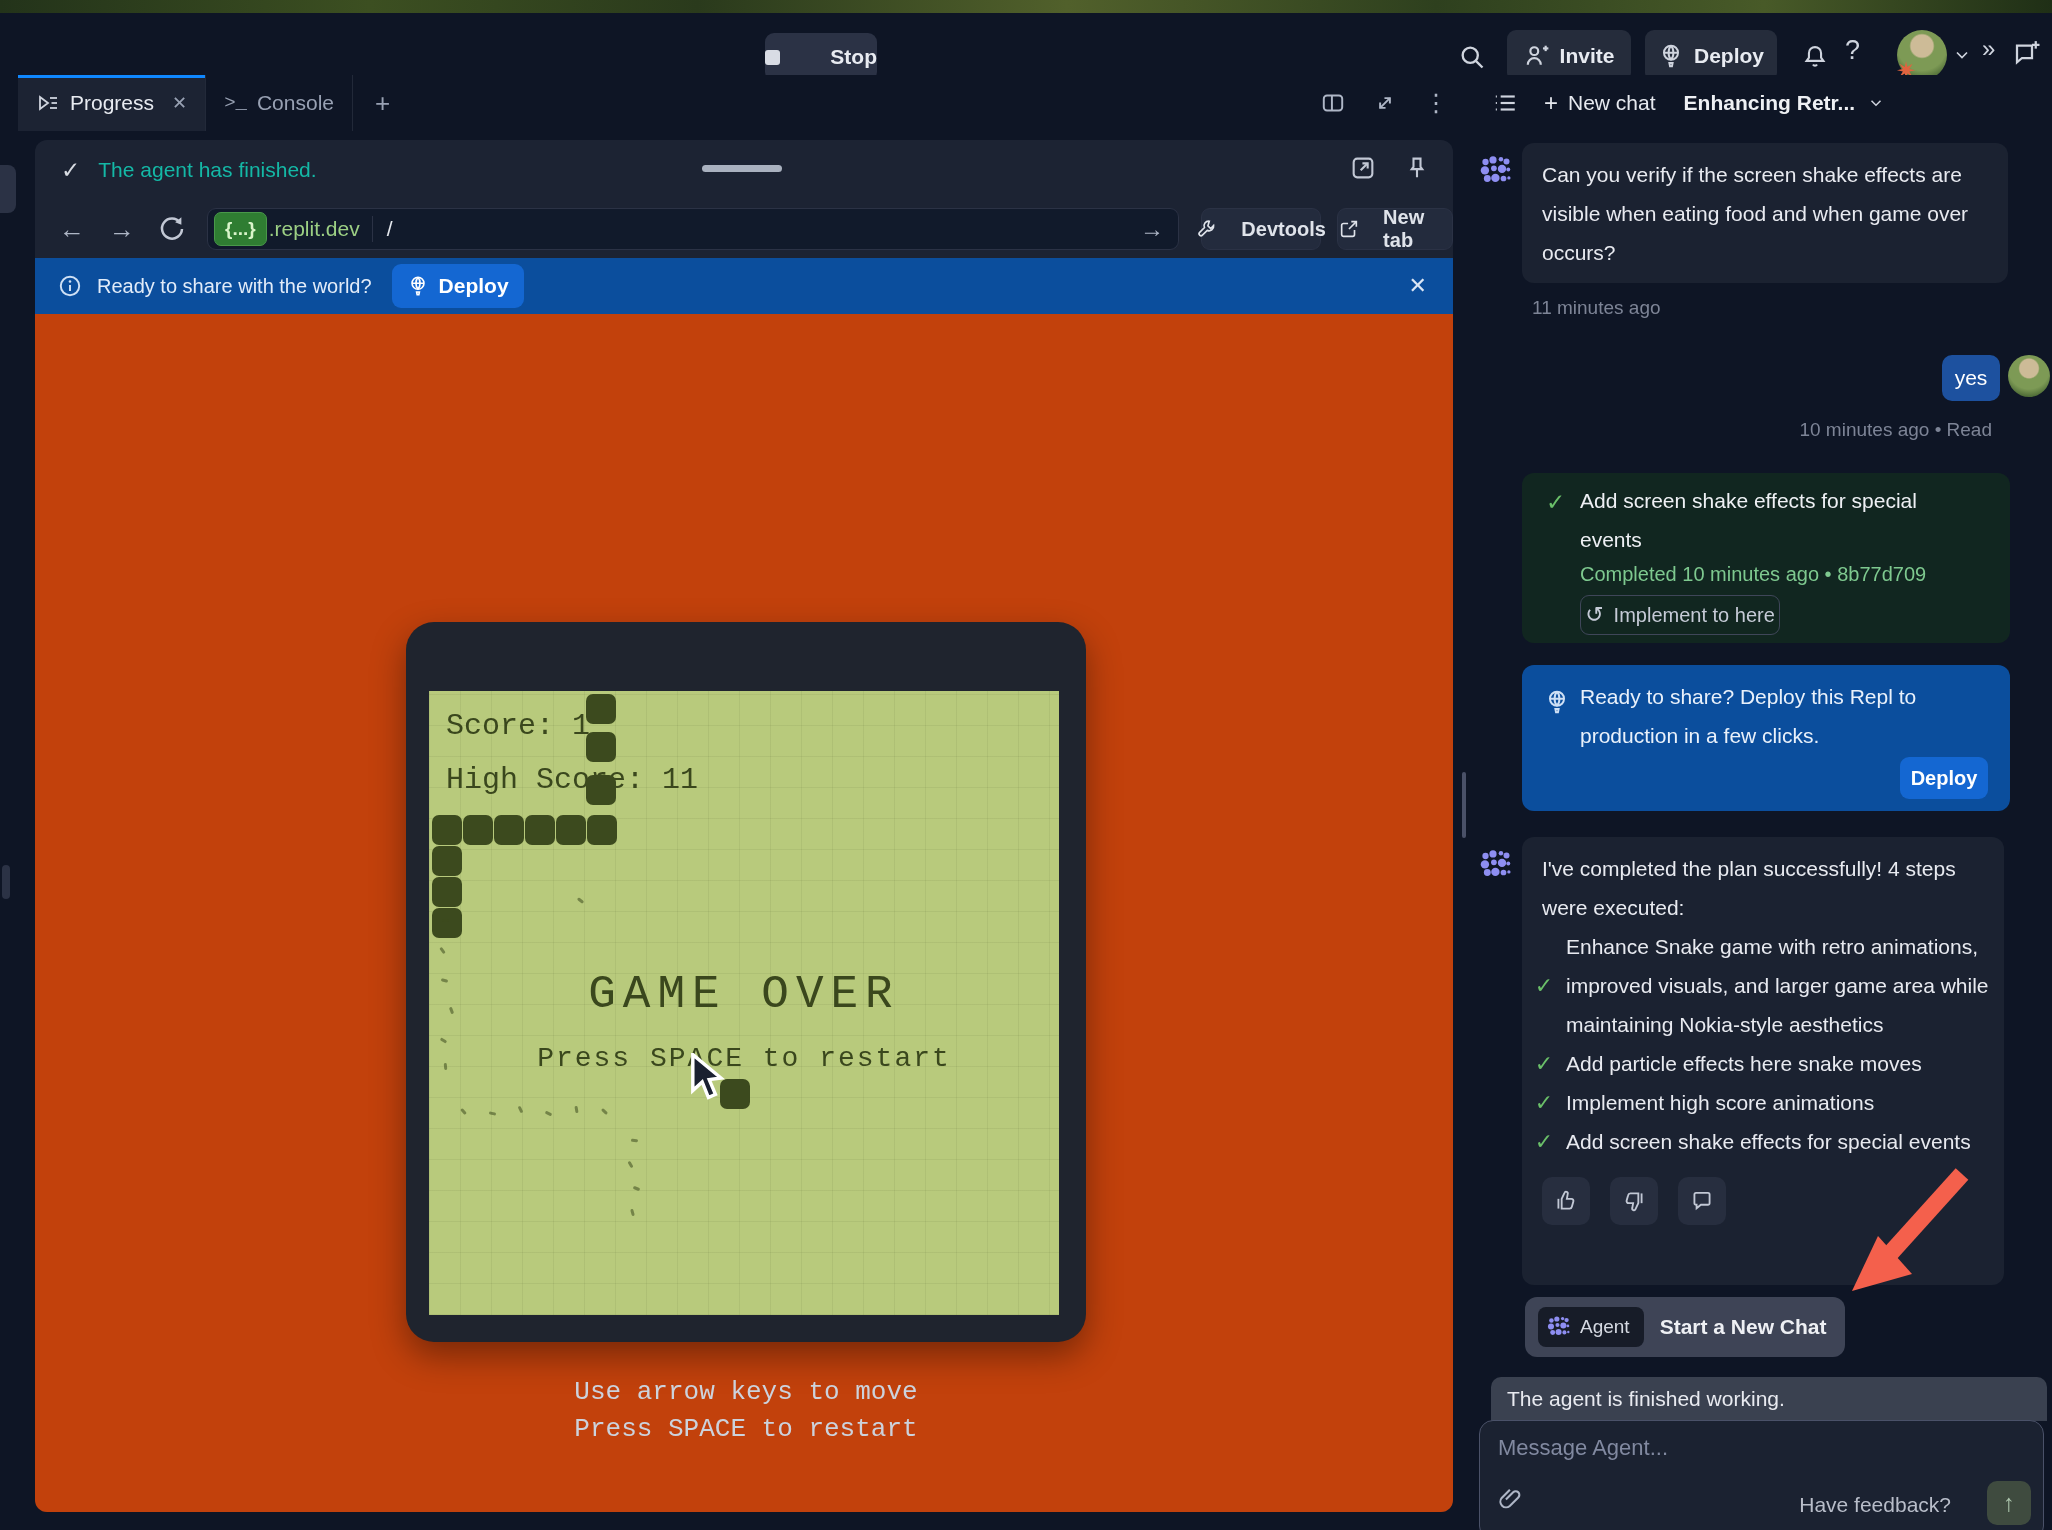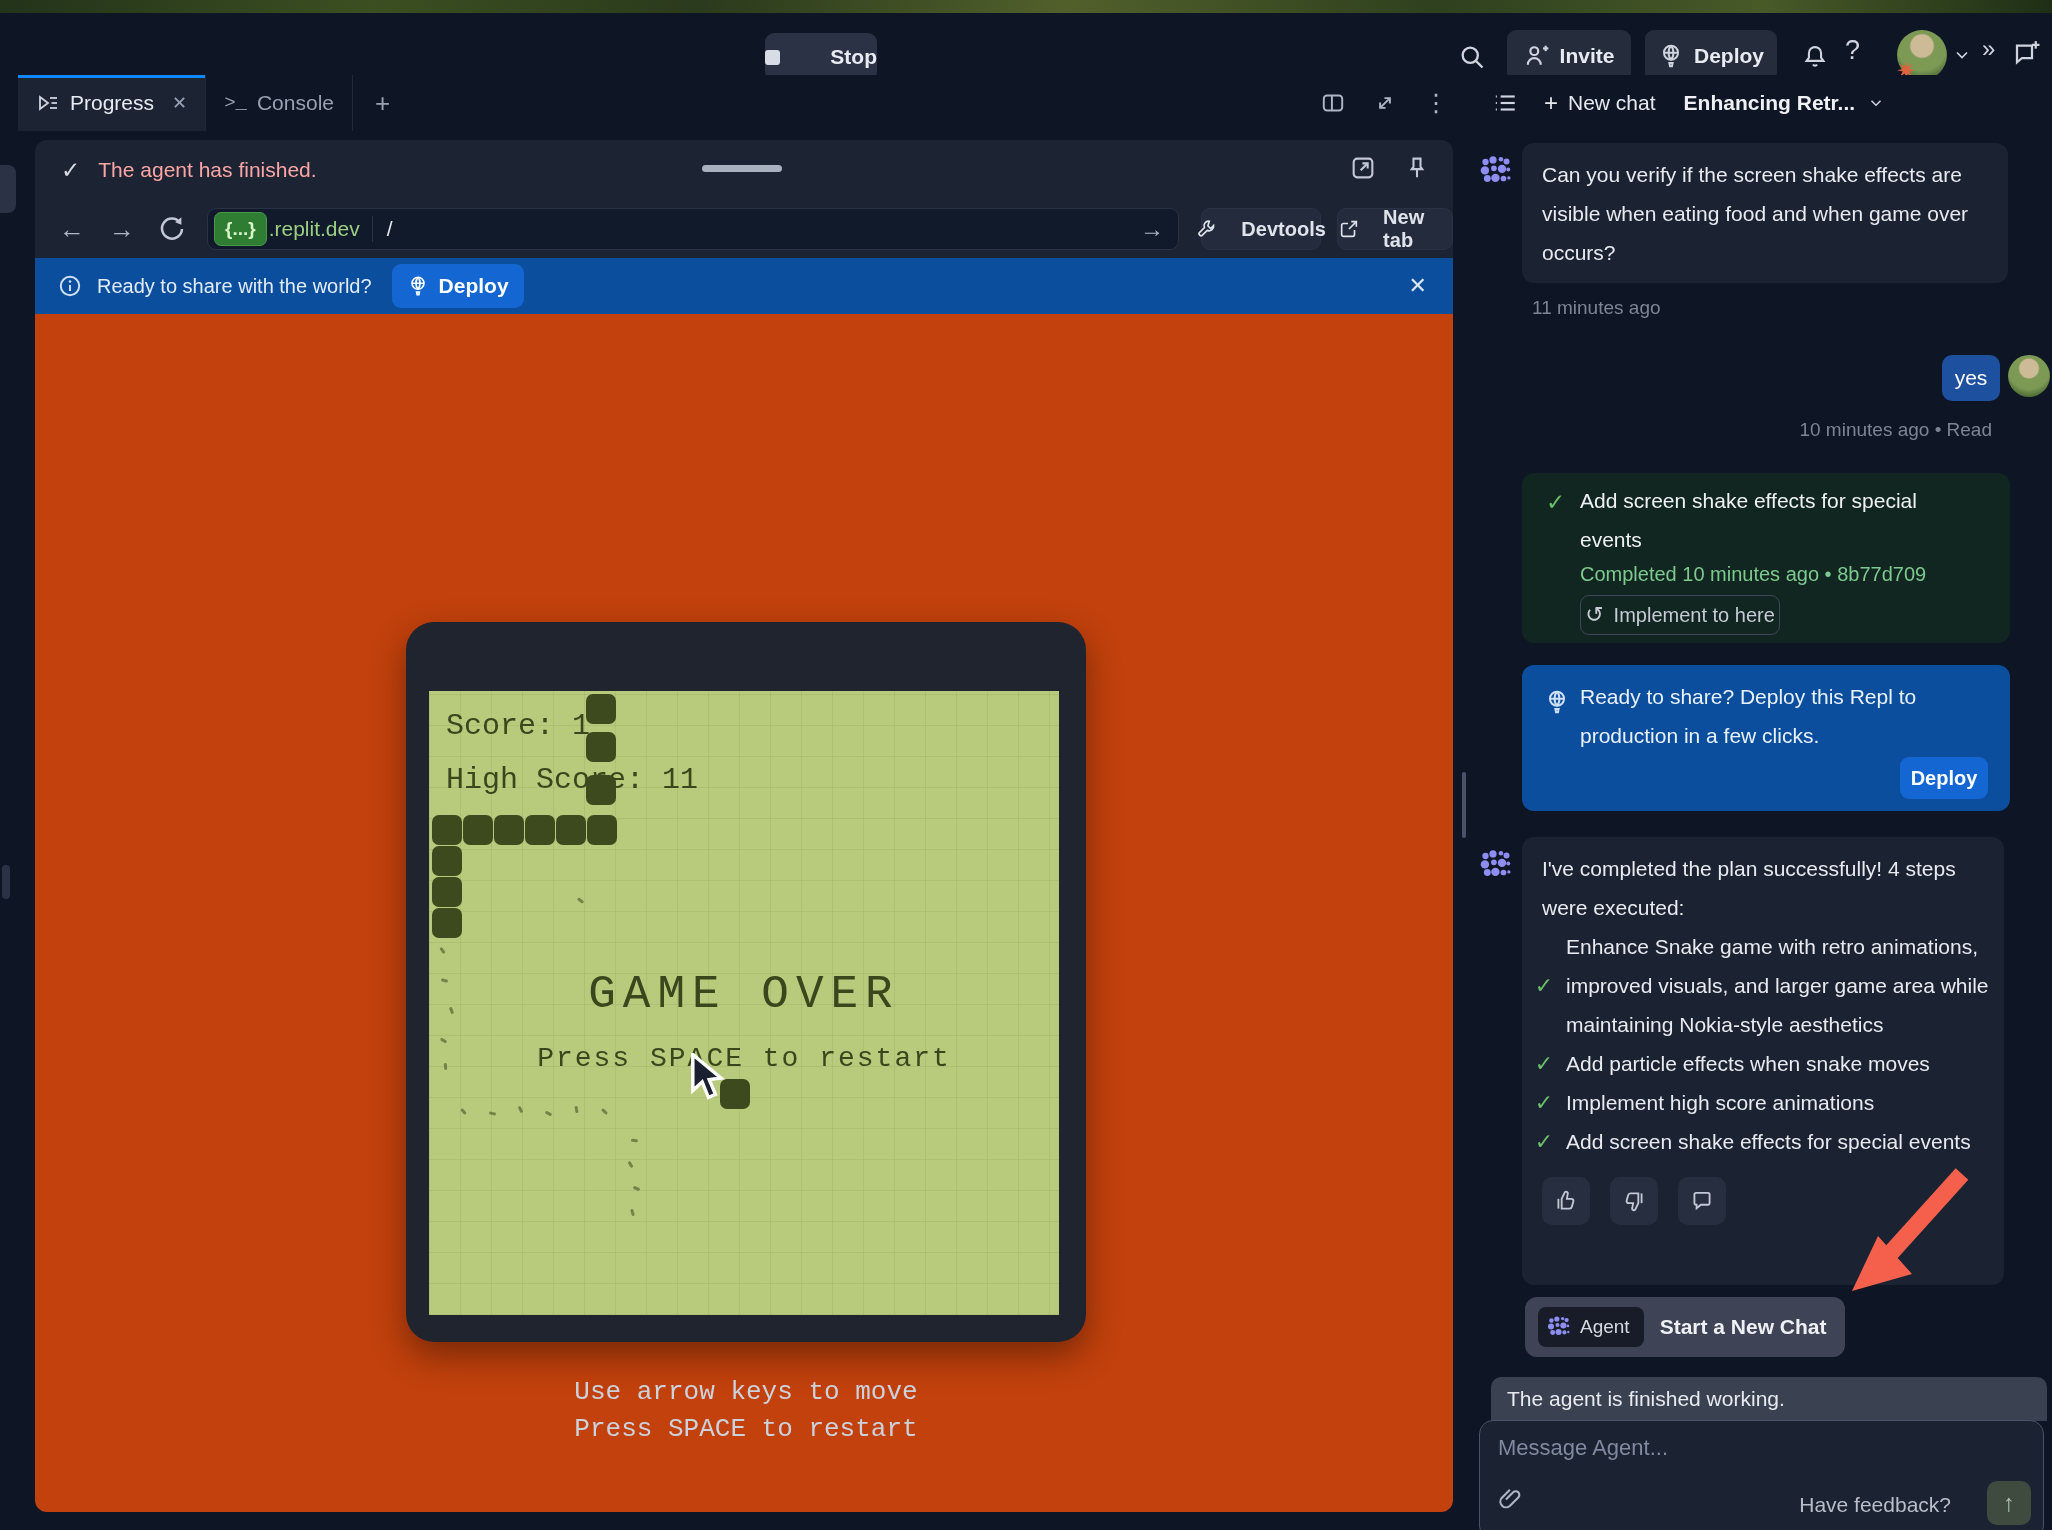--- a/index.html
+++ b/index.html
@@ -43,21 +43,21 @@
   .tab.active { background:#1c2333; color:#e8ebf1; box-shadow:inset 0 3px 0 #0f87ff; }
   .tab .close-x { font-size:18px; color:#98a1b3; margin-left:8px; }
   .tab-console-ic { font-family:"Liberation Mono", monospace; font-size:19px; color:#98a1b3; }
   .tab-plus { display:flex; align-items:center; padding:0 22px; font-size:26px; color:#98a1b3; }
   .tabbar-right { position:absolute; right:10px; top:0; height:56px; display:flex; align-items:center; gap:26px; color:#aeb6c6; }
 
   
   .browser-card { left:35px; top:140px; width:1418px; height:1372px; background:#1c2333; border-radius:12px; overflow:hidden; }
   .status-row { left:0; top:0; width:1418px; height:60px; display:flex; align-items:center; }
   .status-check { margin-left:26px; color:#d7dbe2; font-size:23px; }
-  .status-text { margin-left:18px; font-size:21px; color:#fca5a5; }
+  .status-text { margin-left:18px; font-size:21px; color:#14b8a6; }
   .drag-pill { left:667px; top:25px; width:80px; height:7px; background:#a9b1bf; border-radius:4px; }
   .status-icons { position:absolute; right:22px; top:14px; display:flex; gap:26px; color:#c2c8d5; }
 
   .url-row { left:0; top:60px; width:1418px; height:58px; display:flex; align-items:center; }
   .nav-arrow { font-size:26px; color:#aeb6c6; margin-left:24px; }
   .refresh-ic { margin-left:22px; color:#c2c8d5; }
   .url-pill { margin-left:20px; width:990px; height:42px; background:#111a2b; border:1px solid #2b3245; border-radius:9px;
     display:flex; align-items:center; position:relative; }
   .url-badge { margin-left:6px; background:#2f7d32; color:#d9f5ca; font-size:19px; font-weight:700;
     border-radius:7px; padding:5px 10px; border:1px solid #49984a; }
@@ -497,21 +497,21 @@
       </svg>
   </div>
   <div class="abs msg-card msg2-card">
     <div class="msg2-intro">I've completed the plan successfully! 4 steps were executed:</div>
     <div class="step-row">
       <span class="step-check">✓</span>
       <span class="step-text">Enhance Snake game with retro animations, improved visuals, and larger game area while maintaining Nokia-style aesthetics</span>
     </div>
     <div class="step-row">
       <span class="step-check">✓</span>
-      <span class="step-text">Add particle effects when snake moves</span>
+      <span class="step-text">Add particle effects here snake moves</span>
     </div>
     <div class="step-row">
       <span class="step-check">✓</span>
       <span class="step-text">Implement high score animations</span>
     </div>
     <div class="step-row">
       <span class="step-check">✓</span>
       <span class="step-text">Add screen shake effects for special events</span>
     </div>
     <div class="feedback-row">

